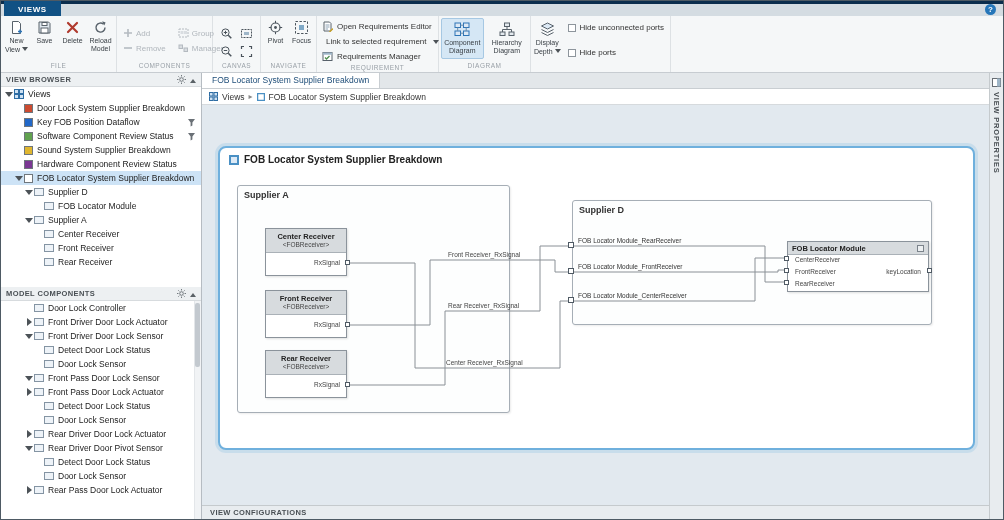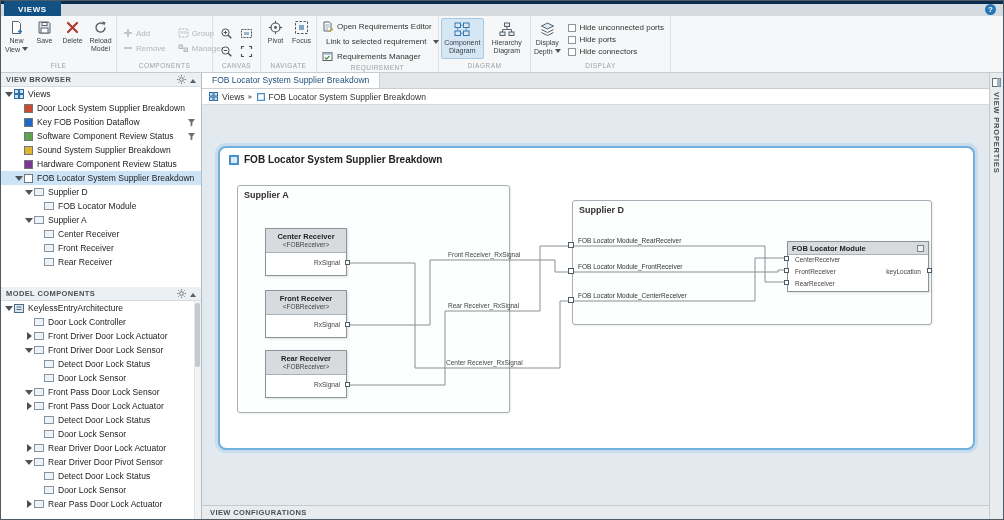--- a/index.html
+++ b/index.html
@@ -23,21 +23,21 @@
   .bigbtn{width:28px;display:flex;flex-direction:column;align-items:center;padding-top:4px;font-size:7px;
           line-height:8px;color:#3a4046;text-align:center;border-radius:2px;cursor:default}
   .bigbtn svg{margin-bottom:2px;flex:none}
   .bigbtn.w44{width:44px}
   .bigbtn.sel{background:#d5e7f5;border:1px solid #a6c8e3;padding-top:3px}
   .smcol{display:flex;flex-direction:column;gap:5px}
   .smbtn{display:flex;align-items:center;gap:3px;font-size:8px;color:#b0b6bc;white-space:nowrap}
   .icbtn{display:flex;align-items:center;justify-content:center;width:18px;height:15px}
   .reqcol{display:flex;flex-direction:column;padding:3px 2px 0;gap:1px}
   .reqrow{display:flex;align-items:center;gap:4px;height:14px;font-size:8px;color:#333;padding:0 3px;white-space:nowrap}
-  .chkcol{display:flex;flex-direction:column;padding:5px 4px 0 6px;gap:3px}
+  .chkcol{display:flex;flex-direction:column;padding:5px 4px 0 6px;gap:16px}
   .chk{display:flex;align-items:center;gap:4px;font-size:8px;color:#333;white-space:nowrap}
   .cb{width:8px;height:8px;border:1px solid #8d959c;background:#fff;flex:none}
   .dd-caret{display:inline-block;width:0;height:0;border:3px solid transparent;border-top:4px solid #4c5257;
             transform:translateY(2px);margin-left:2px}
 
   
   .main{display:flex;height:446px}
   .left{width:201px;border-right:1px solid #b6bcc2;display:flex;flex-direction:column;background:#fff;flex:none}
   .phead{height:14px;background:#edf0f2;border-bottom:1px solid #d7dbde;display:flex;align-items:center;
          font-size:7.5px;font-weight:bold;color:#4a5055;letter-spacing:.4px;padding:0 5px;gap:4px;flex:none}
@@ -425,28 +425,20 @@
         <span>MODEL COMPONENTS</span>
           <span class="sp"></span>
         <svg width="9" height="9" viewBox="0 0 10 10">
             <circle cx="5" cy="5" r="2" fill="none" stroke="#676d73"></circle>
             <path d="M5 0v1.6M5 8.4V10M0 5h1.6M8.4 5H10M1.5 1.5l1.1 1.1M7.4 7.4l1.1 1.1M8.5 1.5L7.4 2.6M2.6 7.4L1.5 8.5" stroke="#676d73"></path>
           </svg>
         <span class="collapse-tri"></span>
       </div>
 
       <div class="mctree">
-        <div class="trow p0">
-          <span class="tw exp"></span>
-          <svg class="rooti" width="10" height="9">
-              <rect x="0.5" y="0.5" width="9" height="8" fill="#dfe7ee" stroke="#4a6a88"></rect>
-              <path d="M2.5 3h5M2.5 5.5h5" stroke="#4a6a88"></path>
-            </svg>
-          <span>KeylessEntryArchitecture</span>
-        </div>
         <div class="trow p2">
           <span class="tw"></span>
           <span class="tico"></span>
           <span>Door Lock Controller</span>
         </div>
         <div class="trow p2">
           <span class="tw col"></span>
           <span class="tico"></span>
           <span>Front Driver Door Lock Actuator</span>
         </div>

